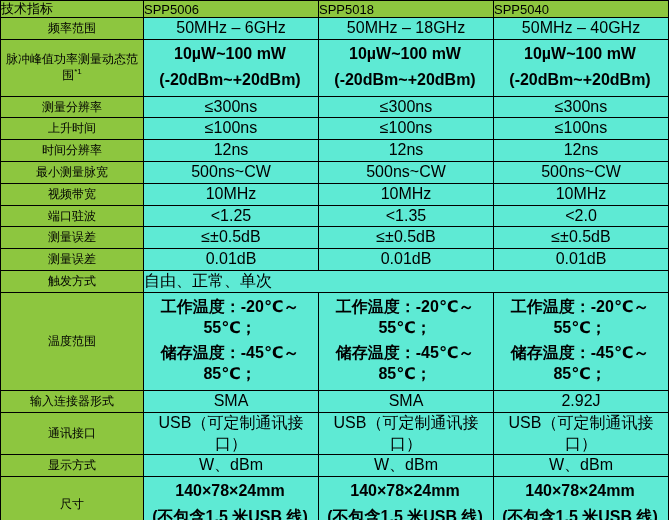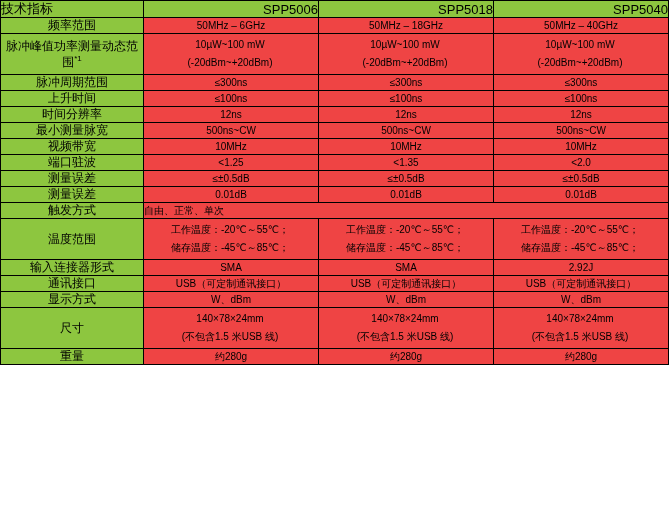--- a/index.html
+++ b/index.html
@@ -38,36 +38,37 @@
   .hdr-label {
     font-weight: bold;
     font-size: 13px;
     text-align: left;
     padding: 6px 5px;
   }
   .hdr-model {
     background: #8dc63f;
     font-weight: bold;
     font-size: 13px;
-    text-align: right;
+    text-align: left;
     padding: 6px 4px;
   }
   .val {
     text-align: center;
-    font-size: 10px;
+    font-size: 16px;
     padding: 3px 2px;
     line-height: 1.3;
-    background: #ef4444;
+    background: #5eead4;
   }
   .val .l2 {
     display: block;
     margin-top: 5px;
   }
   .val.two-line {
     padding: 4px 2px 5px 0;
+    font-weight: bold;
   }
   .val.span-all {
     text-align: left;
   }
   .sup {
     font-size: 8px;
     vertical-align: super;
   }
 </style>
 </head>
@@ -95,21 +96,21 @@
         <td class="val">50MHz – 18GHz</td>
         <td class="val">50MHz – 40GHz</td>
       </tr>
       <tr>
         <td class="row-label">脉冲峰值功率测量动态范围<span class="sup">*1</span></td>
         <td class="val two-line"><span>10µW~100 mW</span><span class="l2">(-20dBm~+20dBm)</span></td>
         <td class="val two-line"><span>10µW~100 mW</span><span class="l2">(-20dBm~+20dBm)</span></td>
         <td class="val two-line"><span>10µW~100 mW</span><span class="l2">(-20dBm~+20dBm)</span></td>
       </tr>
       <tr>
-        <td class="row-label">脉冲周期范围</td>
+        <td class="row-label">测量分辨率</td>
         <td class="val">≤300ns</td>
         <td class="val">≤300ns</td>
         <td class="val">≤300ns</td>
       </tr>
       <tr>
         <td class="row-label">上升时间</td>
         <td class="val">≤100ns</td>
         <td class="val">≤100ns</td>
         <td class="val">≤100ns</td>
       </tr>

